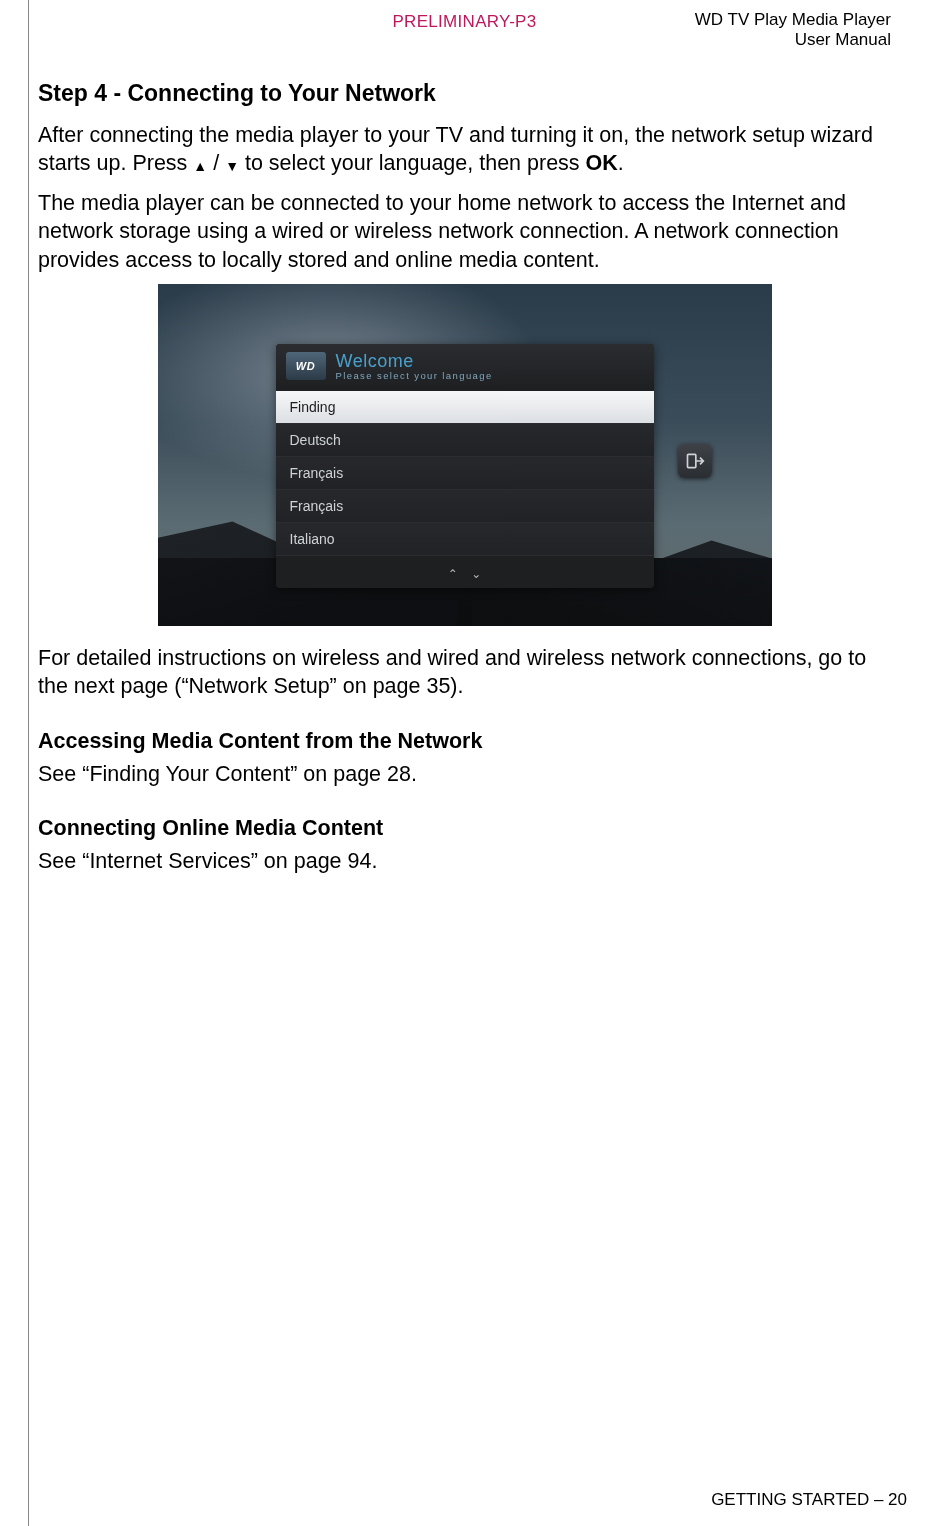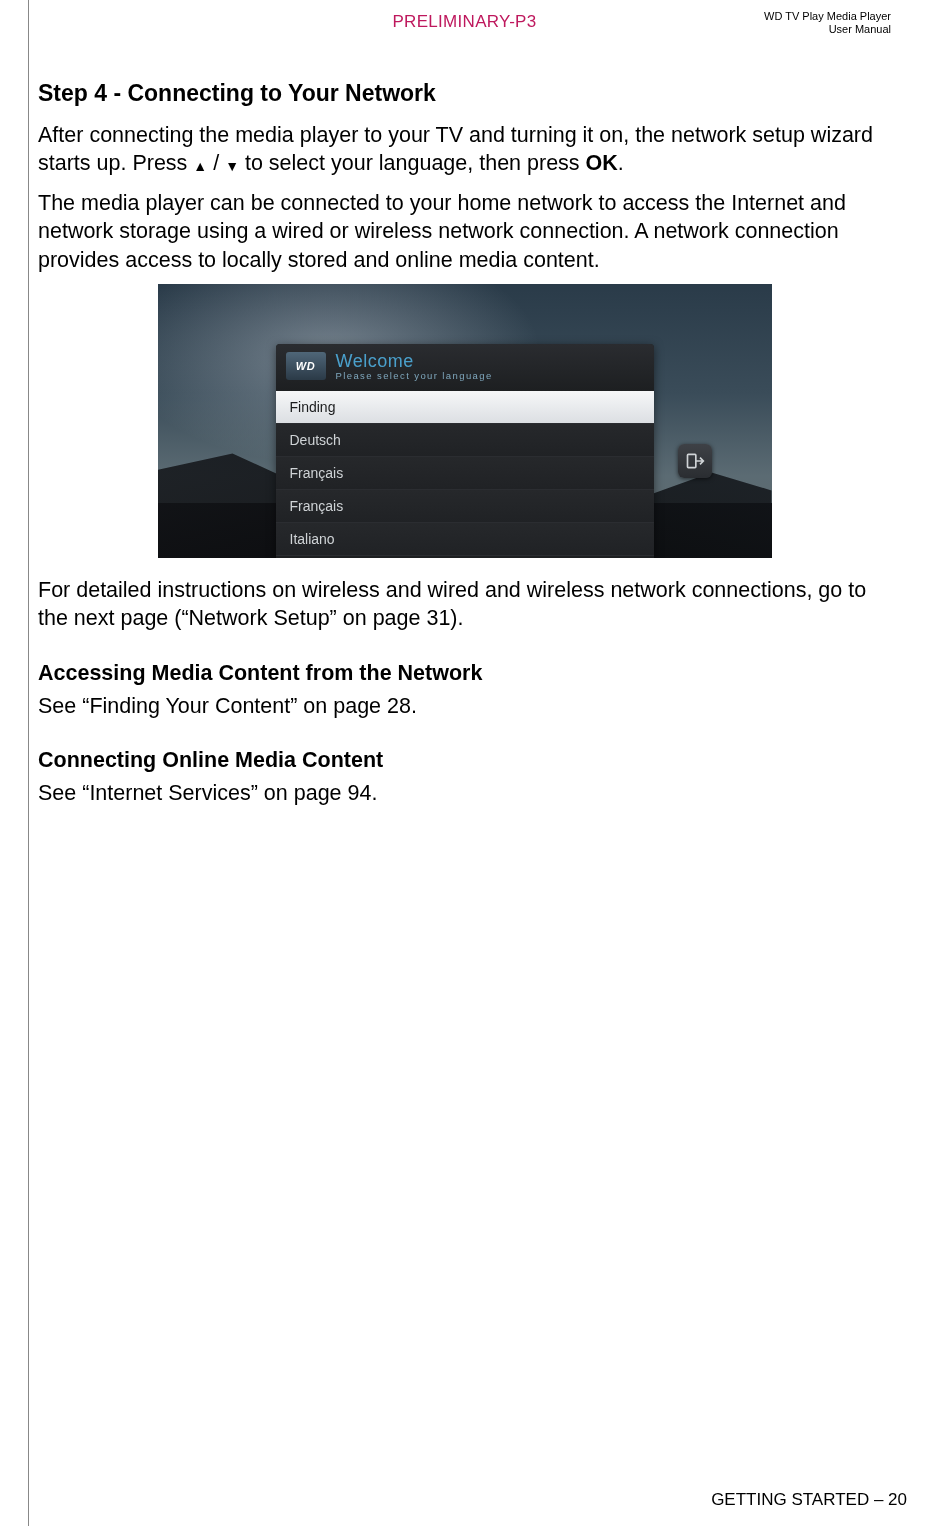--- a/index.html
+++ b/index.html
@@ -37,21 +37,21 @@
     position: absolute;
     left: 50%;
     transform: translateX(-50%);
     top: 2px;
     color: #be185d;
     font-size: 17px;
     letter-spacing: 0.3px;
   }
   .hdr .doc-title {
     text-align: right;
-    font-size: 11px;
+    font-size: 17px;
     line-height: 1.15;
   }
   .content {
     margin-top: 26px;
   }
   h2.step {
     font-size: 23px;
     font-weight: 700;
     margin-bottom: 14px;
   }
@@ -76,21 +76,21 @@
   }
   .down-tri::before {
     content: "▼";
     font-size: 14px;
   }
   .ok { font-weight: 700; }
 
   
   .shot-wrap {
     width: 614px;
-    height: 274px;
+    height: 342px;
     margin: 8px auto 18px auto;
     background: #c4b5fd;
     position: relative;
     overflow: hidden;
   }
   .shot-sky {
     position: absolute;
     left: 0; top: 0; right: 0; bottom: 0;
     background:
       radial-gradient(ellipse 300px 160px at 28% 25%, rgba(235,240,248,0.35), rgba(0,0,0,0) 70%),
@@ -247,21 +247,21 @@
       </div>
 
       <div class="exit-badge">
         <svg viewBox="0 0 24 24" fill="none" stroke="#cfd3d6" stroke-width="2">
           <rect x="3" y="4" width="10" height="16" rx="1"></rect>
           <path d="M13 12h8M18 8l4 4-4 4"></path>
         </svg>
       </div>
     </div>
 
-    <p class="body">For detailed instructions on wireless and wired and wireless network connections, go to the next page (“Network Setup” on page 31).</p>
+    <p class="body">For detailed instructions on wireless and wired and wireless network connections, go to the next page (“Network Setup” on page 35).</p>
 
     <h3 class="sub">Accessing Media Content from the Network</h3>
     <p class="body">See “Finding Your Content” on page 28.</p>
 
     <h3 class="sub">Connecting Online Media Content</h3>
     <p class="body">See “Internet Services” on page 94.</p>
   </div>
 
   <div class="footer">
     <span>GETTING STARTED</span><span> – </span><span>20</span>

